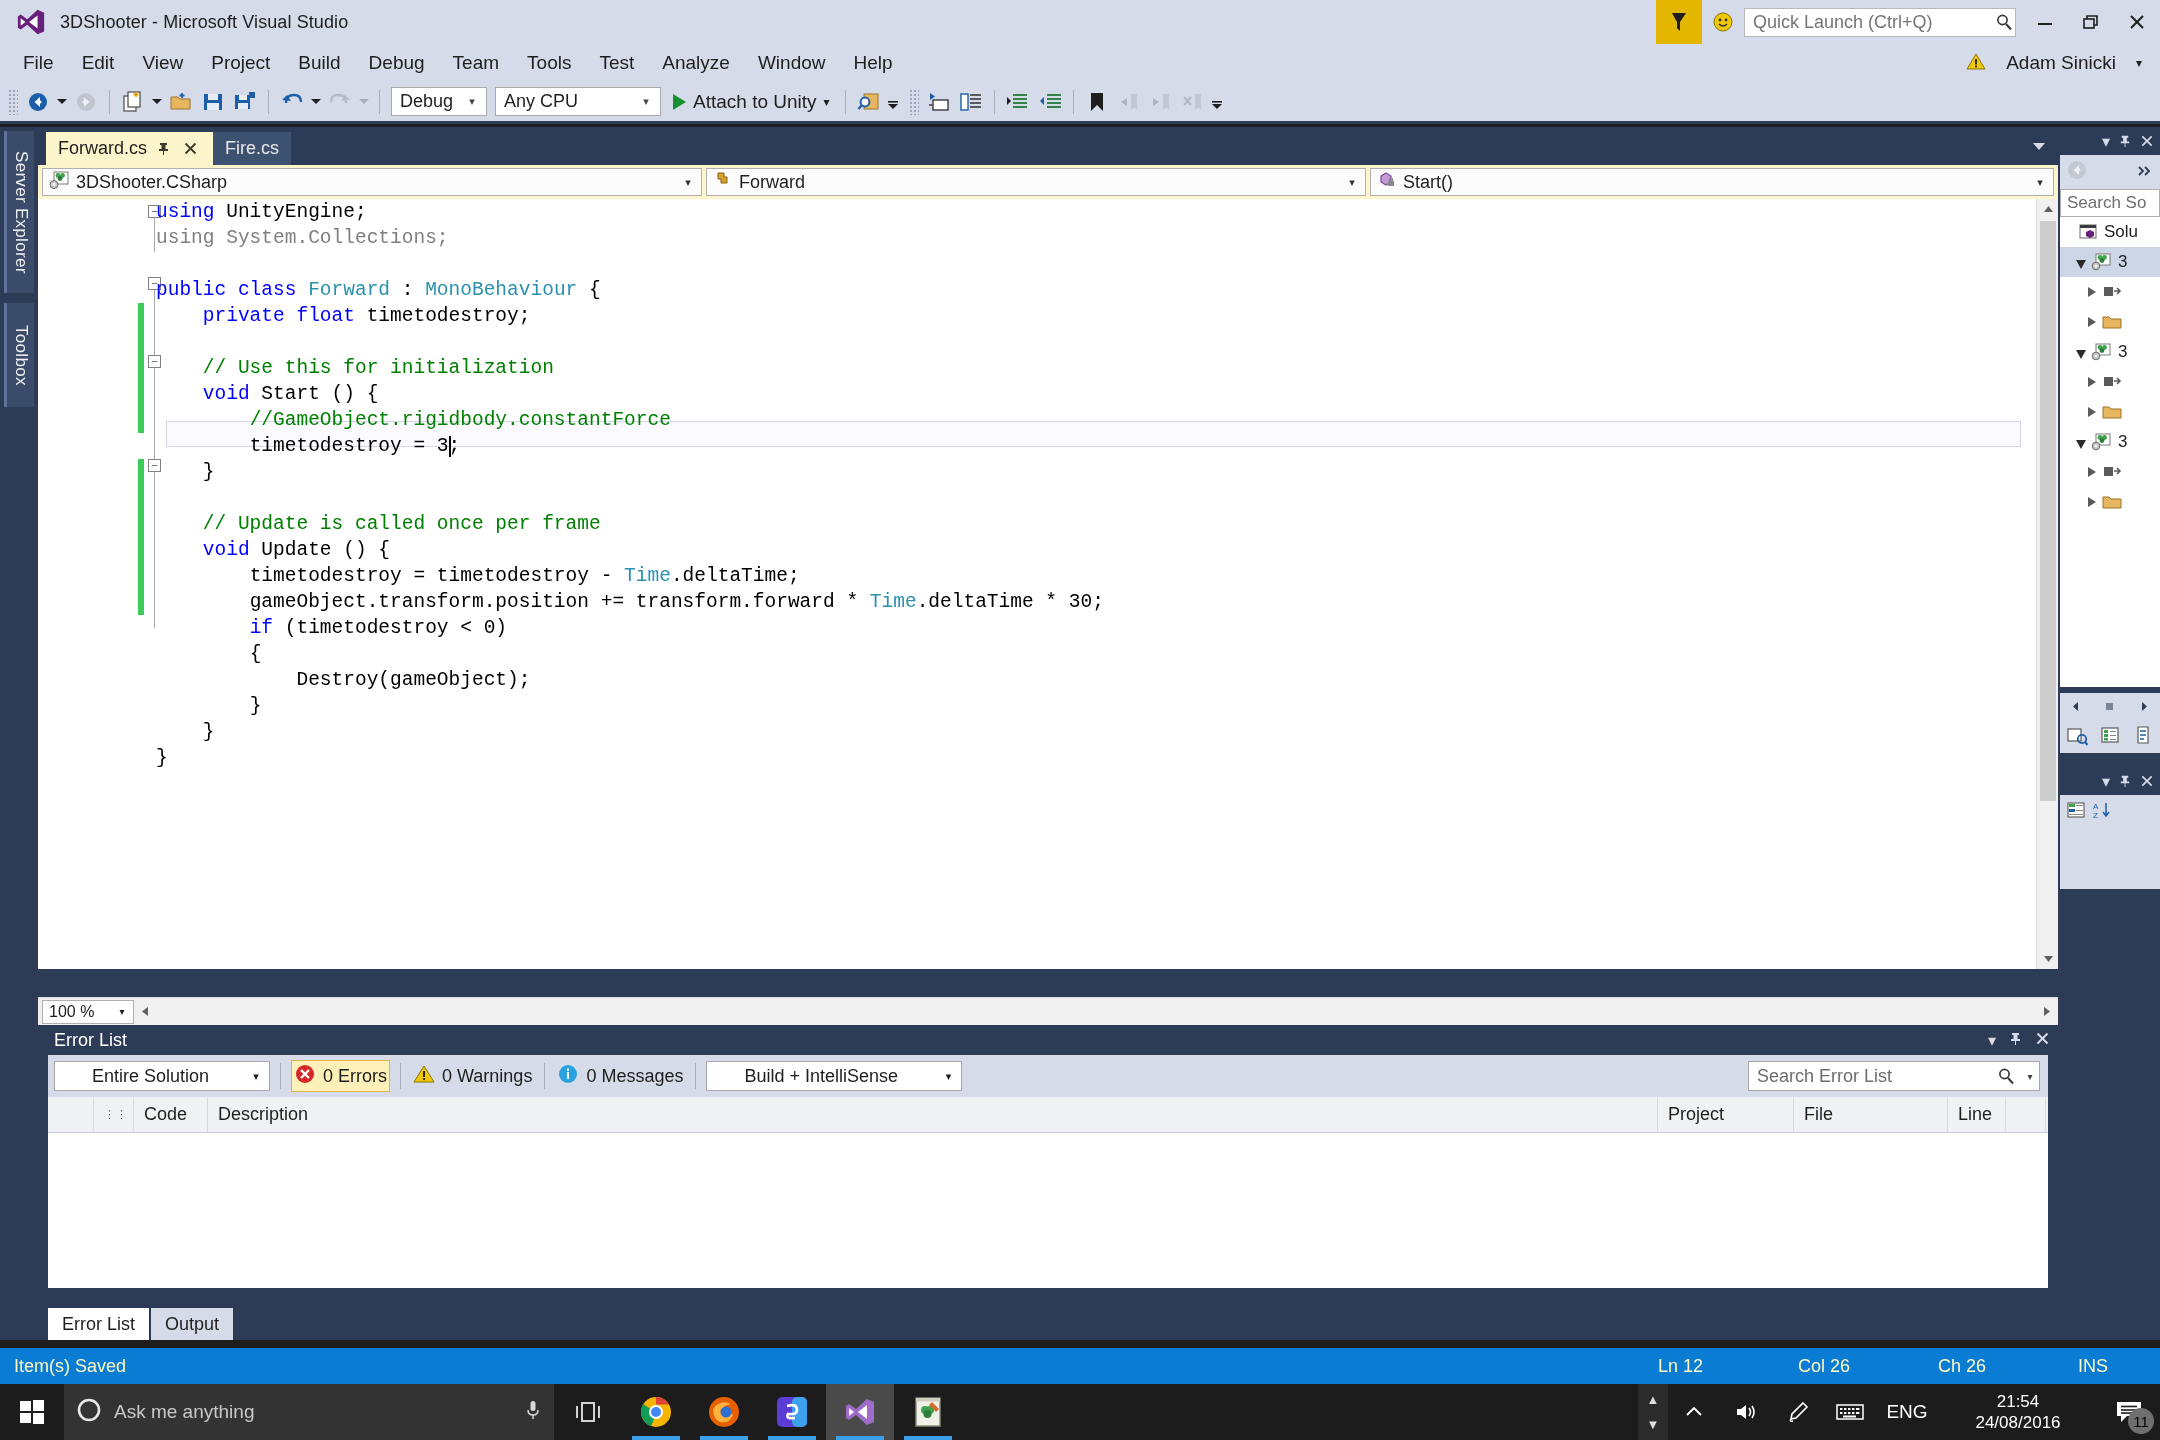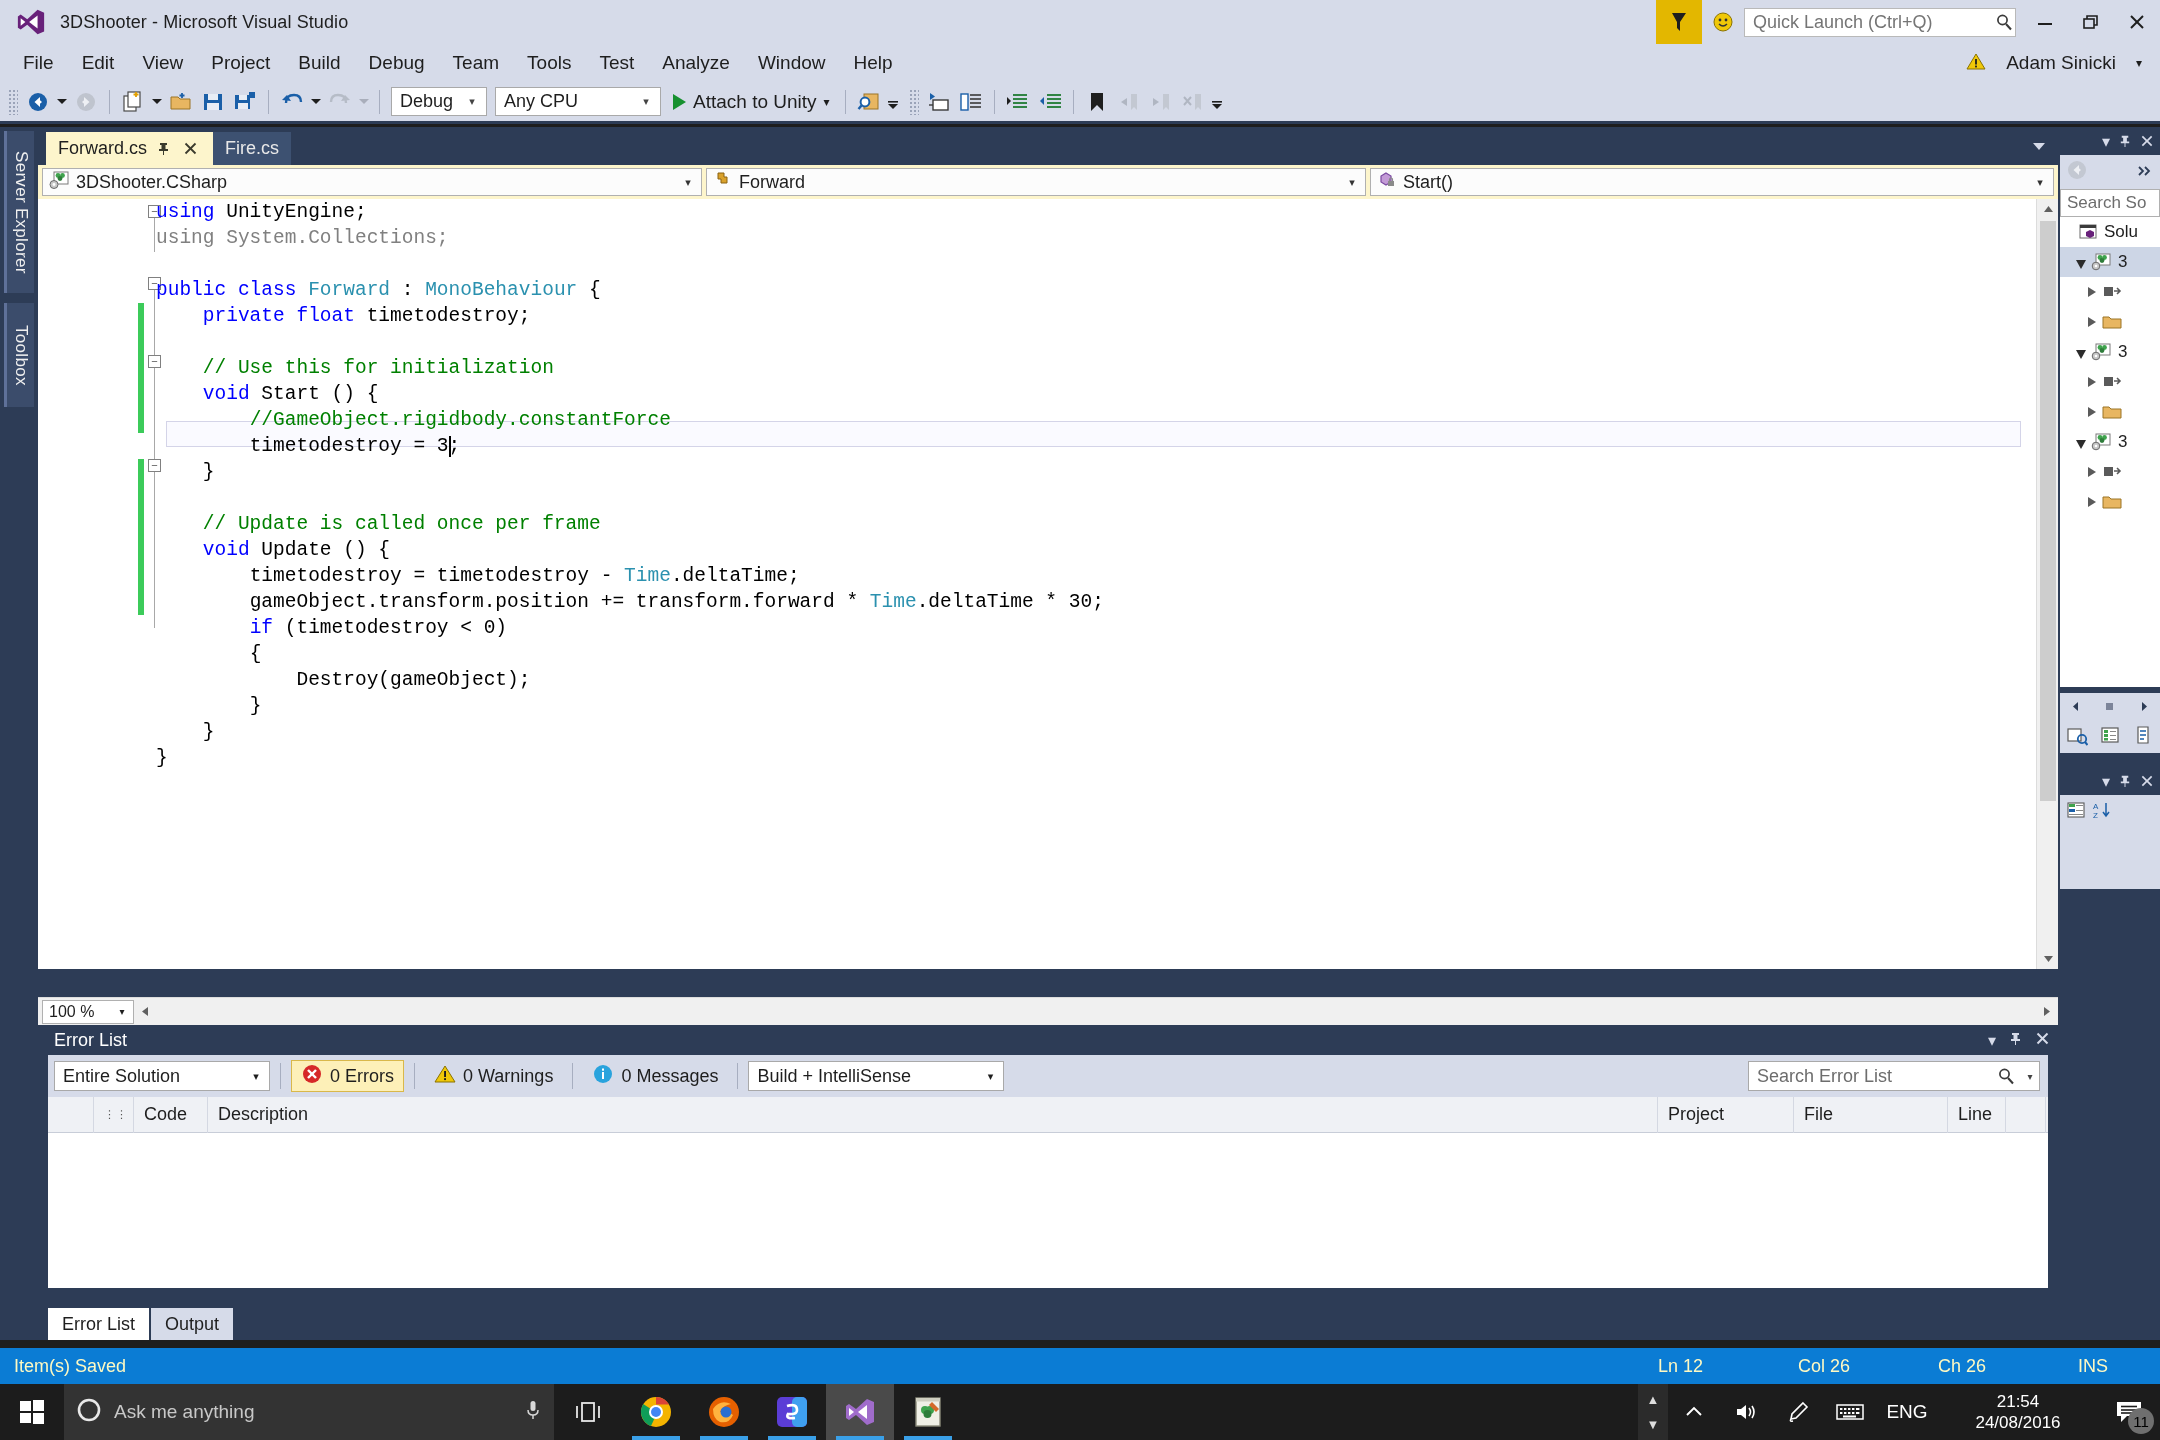--- a/index.html
+++ b/index.html
@@ -294,25 +294,25 @@
   }
   .err-toolbar {
     position: absolute; left: 10px; top: 30px; width: 2000px; height: 42px;
     background: #d6dbe9; display: flex; align-items: center; padding-left: 6px; gap: 4px;
   }
   .ecombo {
     height: 30px; background: #fff; border: 1px solid #a9a9a9;
     display: flex; align-items: center; padding: 0 2px 0 8px;
     font-size: 18px; color: #1e1e1e;
   }
-  .ecombo .eval { flex: 1; white-space: nowrap; }
+  .ecombo .eval { flex: 1; white-space: nowrap; margin-left: 29px; }
   .ecombo .earr { width: 22px; text-align: center; font-size: 11px; }
   .err-sep { width: 1px; height: 26px; background: #a7aec0; margin: 0 6px; }
   .err-chip {
-    height: 32px; display: flex; align-items: center; gap: 7px; padding: 0 9px;
+    height: 32px; display: flex; align-items: center; gap: 7px; padding: 0 2px;
     font-size: 18px; color: #1e1e1e; white-space: nowrap;
   }
   .err-chip.selected { background: #fdf0b8; border: 1px solid #d9b84a; }
   .err-search {
     position: absolute; right: 8px; top: 6px; width: 292px; height: 30px;
     background: #fff; border: 1px solid #a9a9a9; display: flex; align-items: center;
     padding-left: 8px; font-size: 18px; color: #6d6d6d;
   }
   .err-head {
     position: absolute; left: 10px; top: 72px; width: 2000px; height: 36px;

